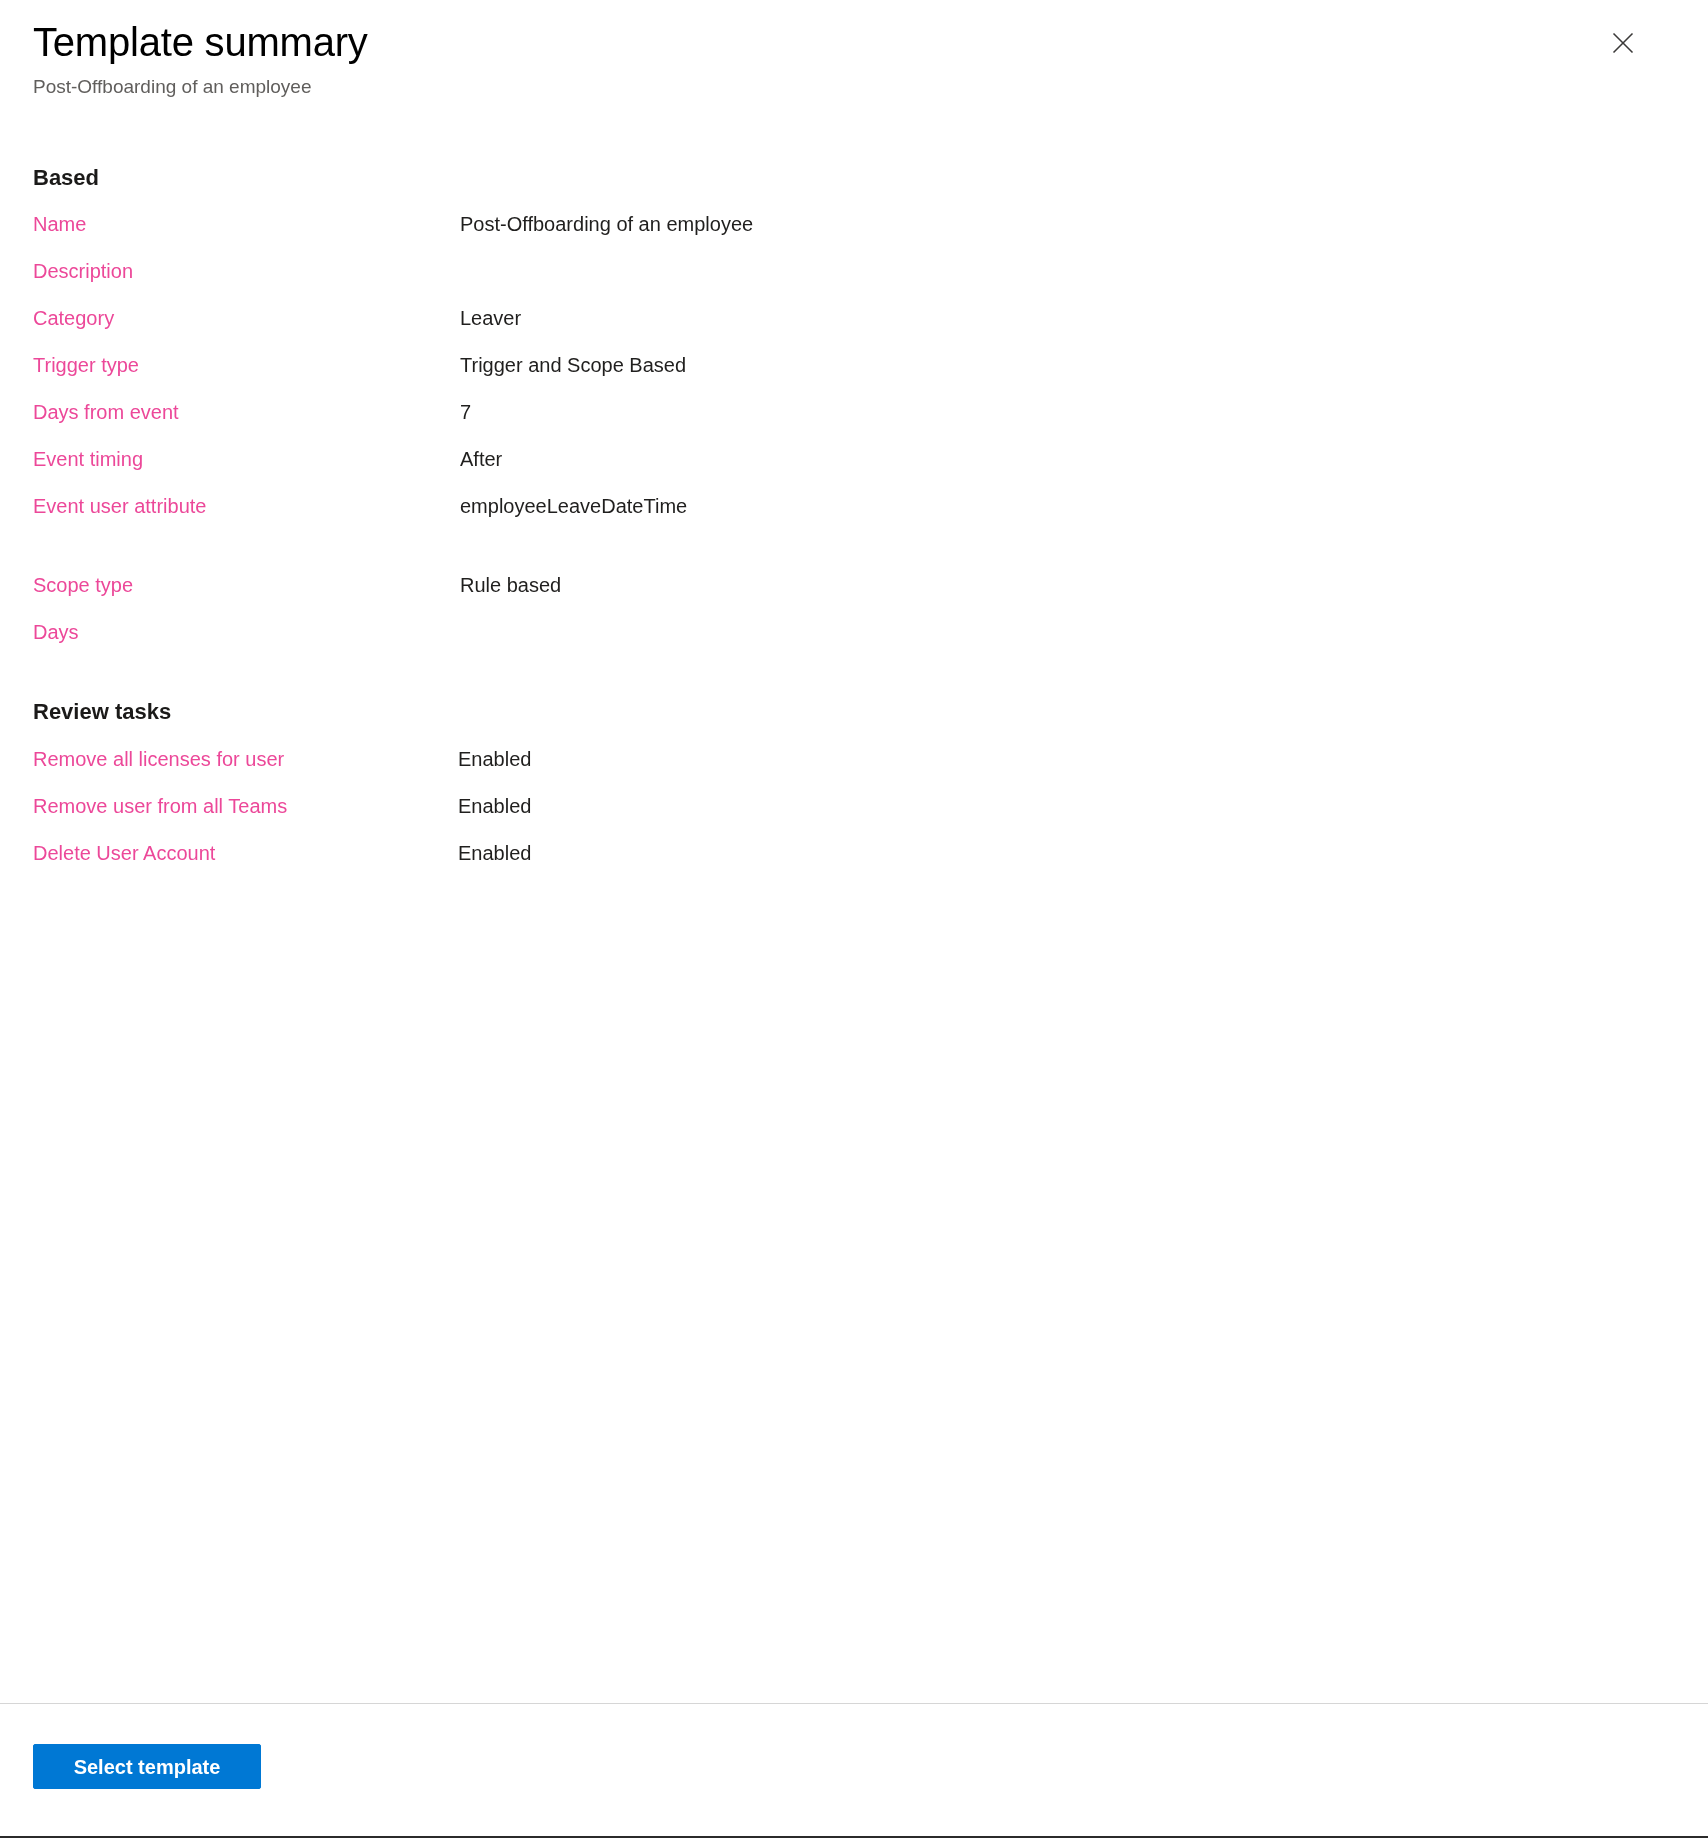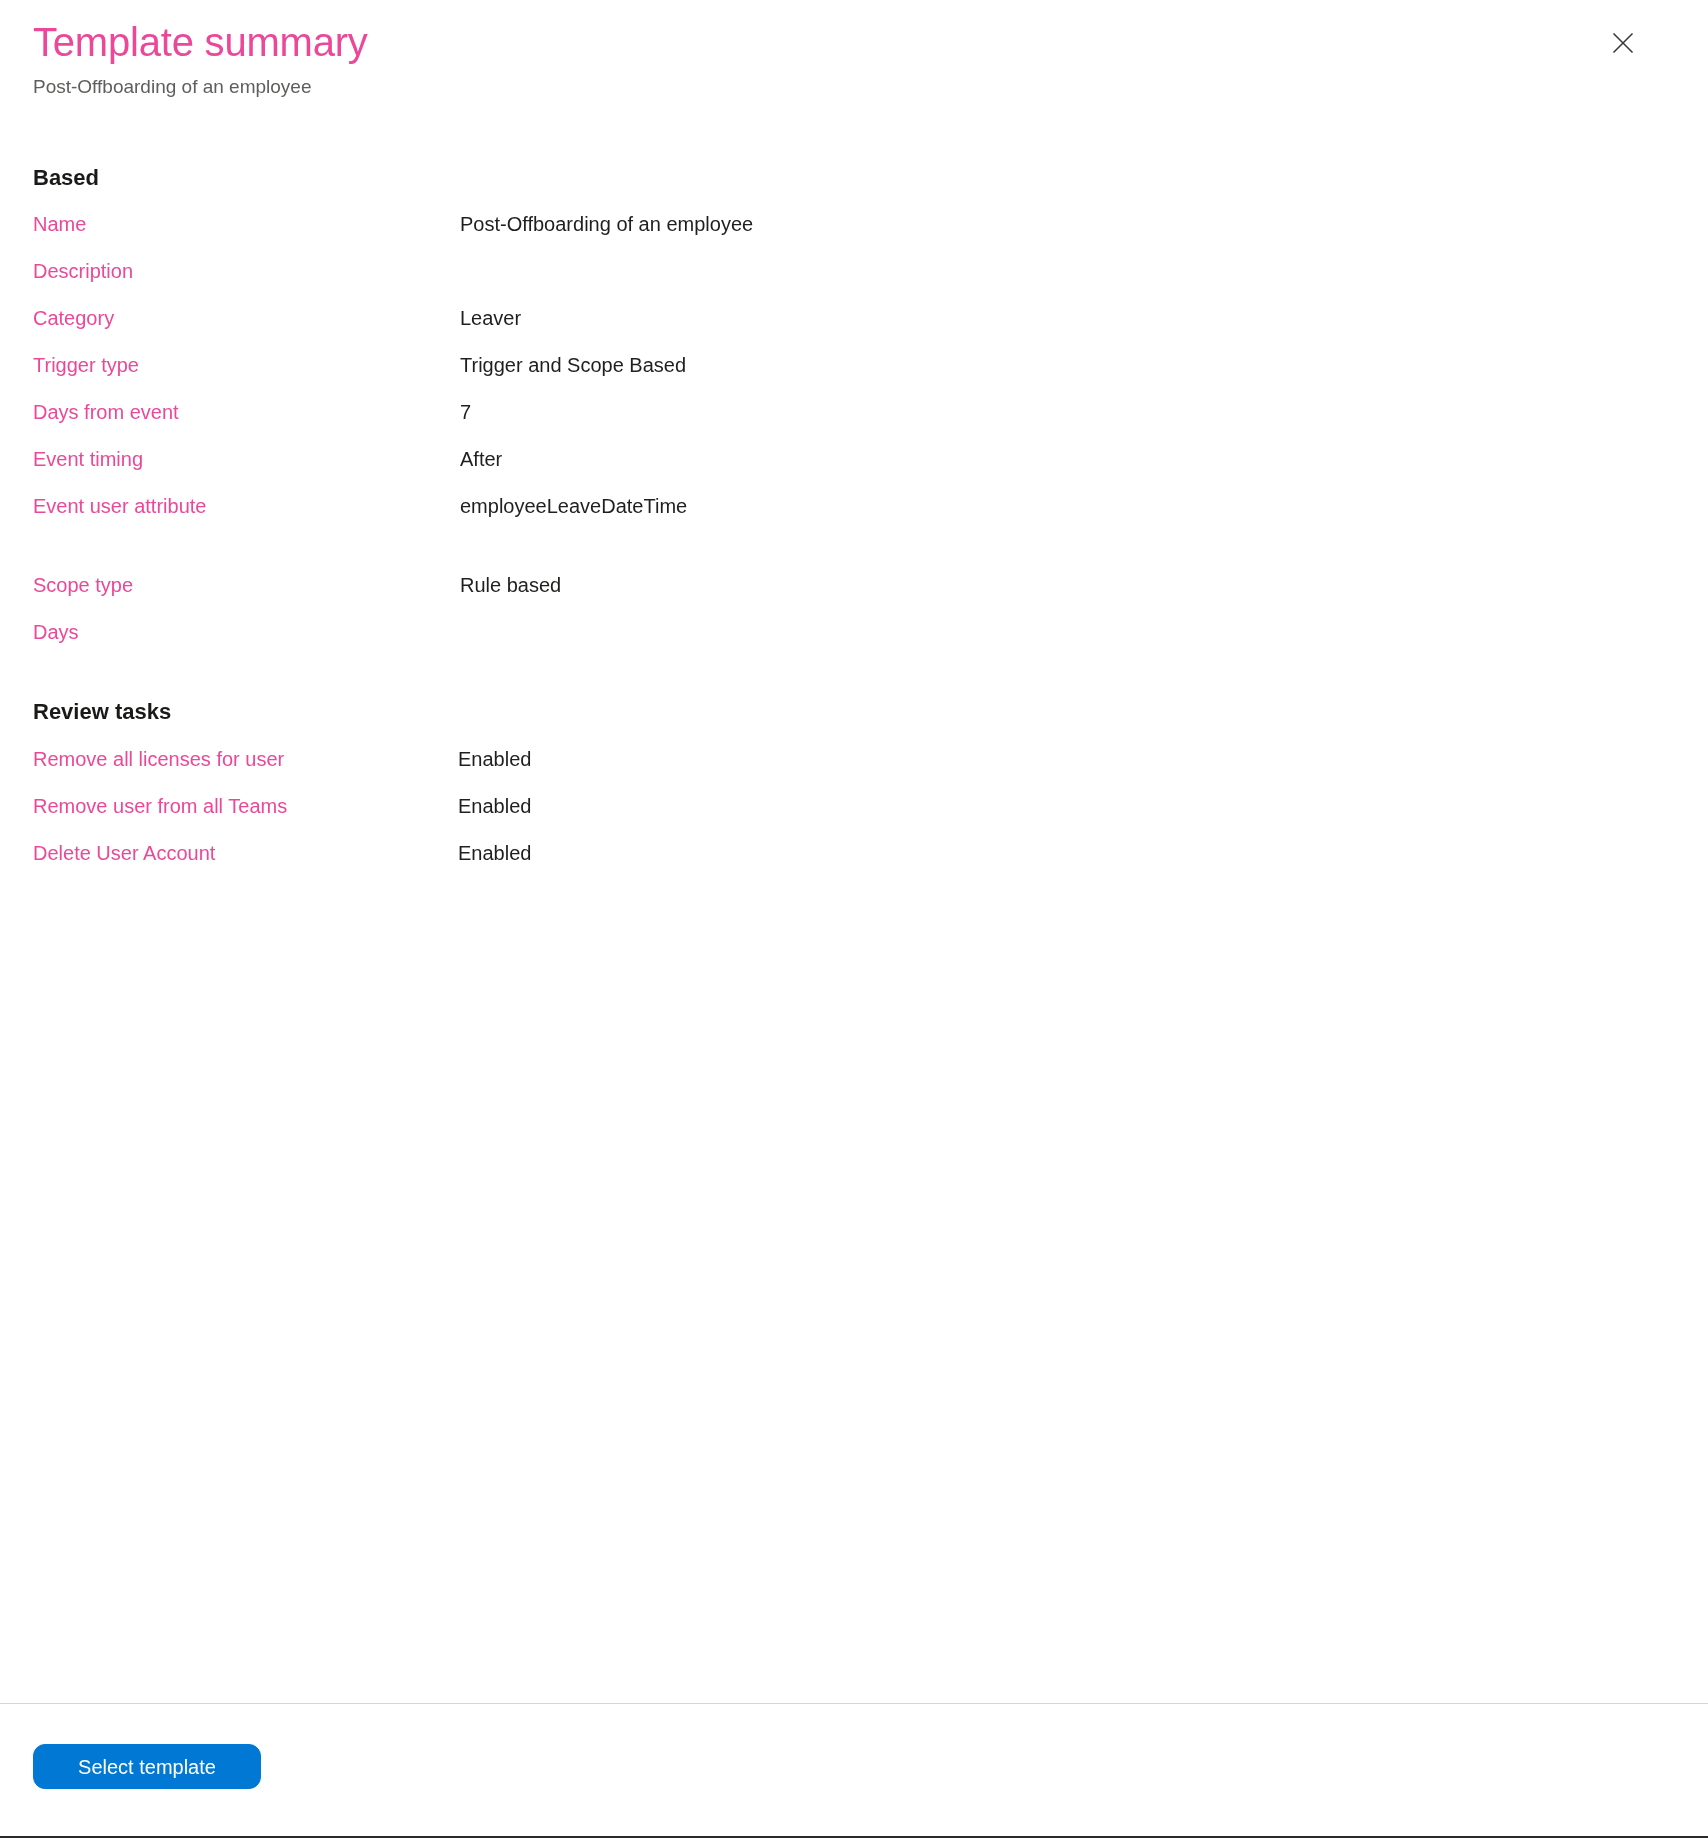--- a/index.html
+++ b/index.html
@@ -25,21 +25,21 @@
 
   
   .panel-header {
     padding: 18px 36px 0 33px;
   }
   .panel-title {
     font-size: 40px;
     font-weight: 400;
     line-height: 1.2;
     letter-spacing: -0.2px;
-    color: #ec4899;
+    color: #000000;
     margin: 0;
   }
   .panel-subtitle {
     font-size: 19px;
     font-weight: 400;
     color: #605e5c;
     margin-top: 9px;
     line-height: 1.3;
   }
   .close-button {
@@ -110,24 +110,24 @@
   .primary-button {
     display: inline-flex;
     align-items: center;
     justify-content: center;
     min-width: 228px;
     height: 45px;
     padding: 0 22px;
     background: #0078d4;
     color: #ffffff;
     font-size: 20px;
-    font-weight: 400;
+    font-weight: 700;
     font-family: "Liberation Sans", sans-serif;
     border: 1px solid #0078d4;
-    border-radius: 12px;
+    border-radius: 2px;
     cursor: pointer;
     line-height: 1;
   }
 </style>
 </head>
 <body>
 
 <div class="panel">
 
   <div class="panel-header">

